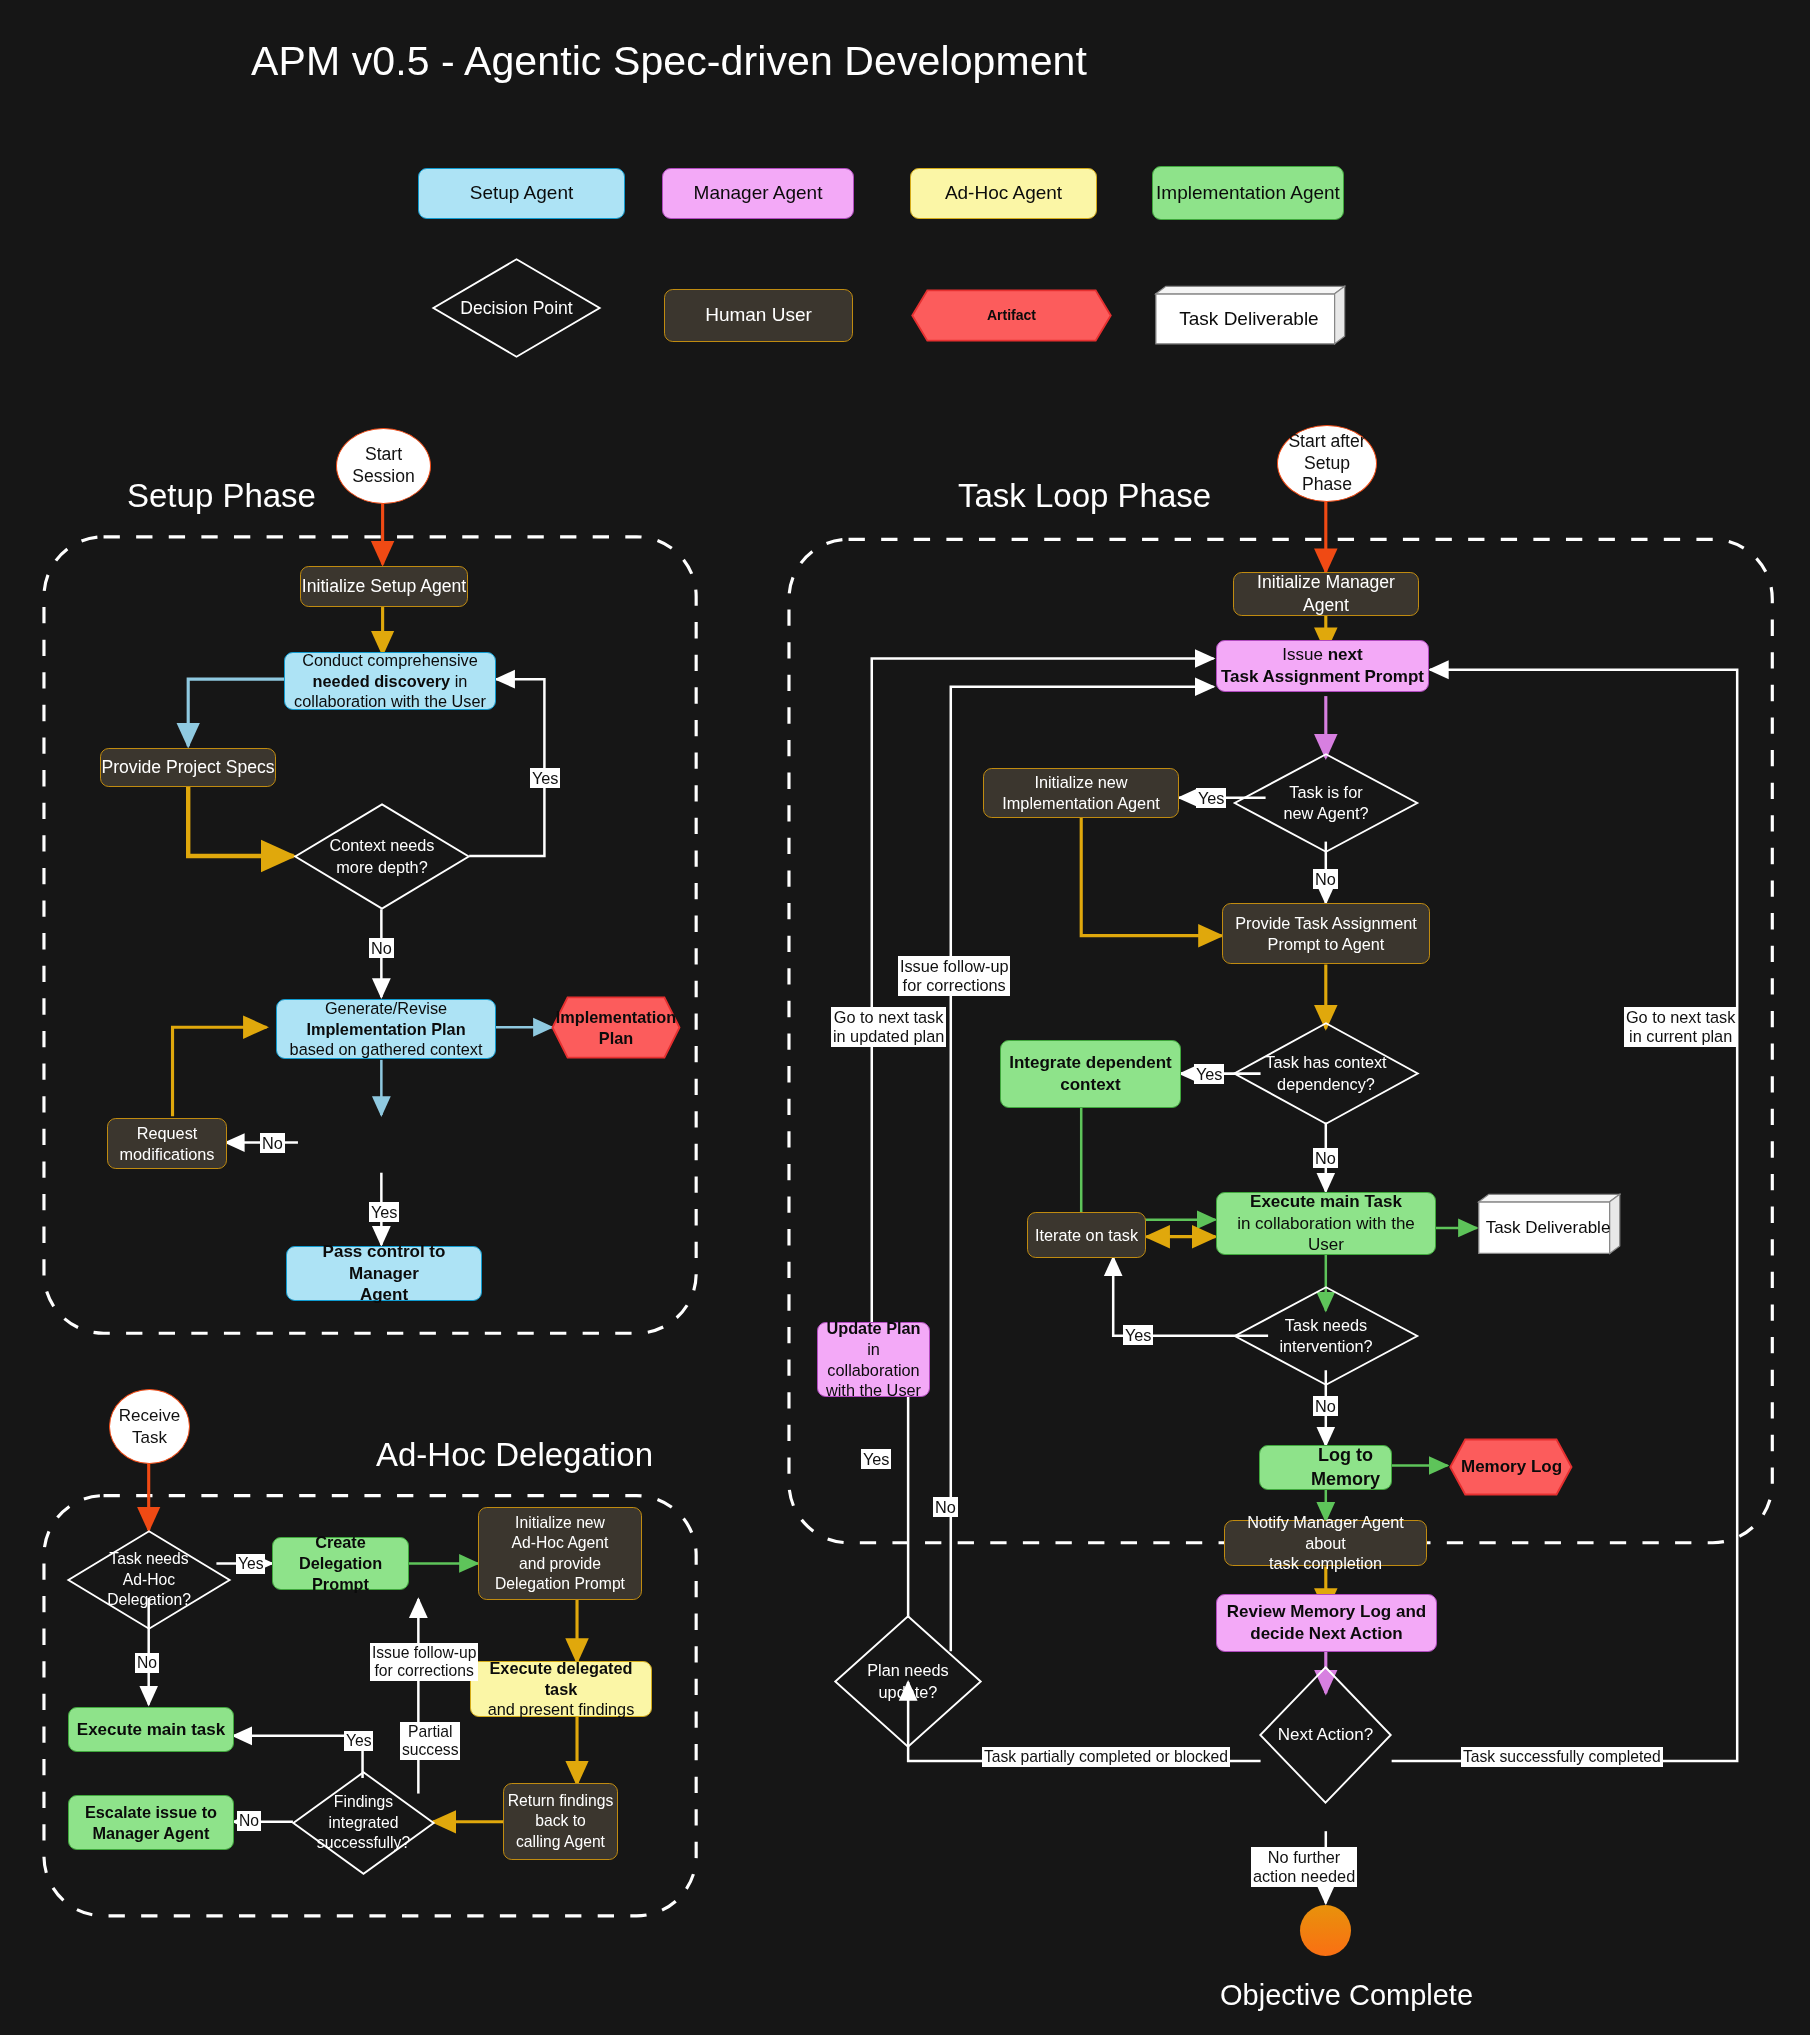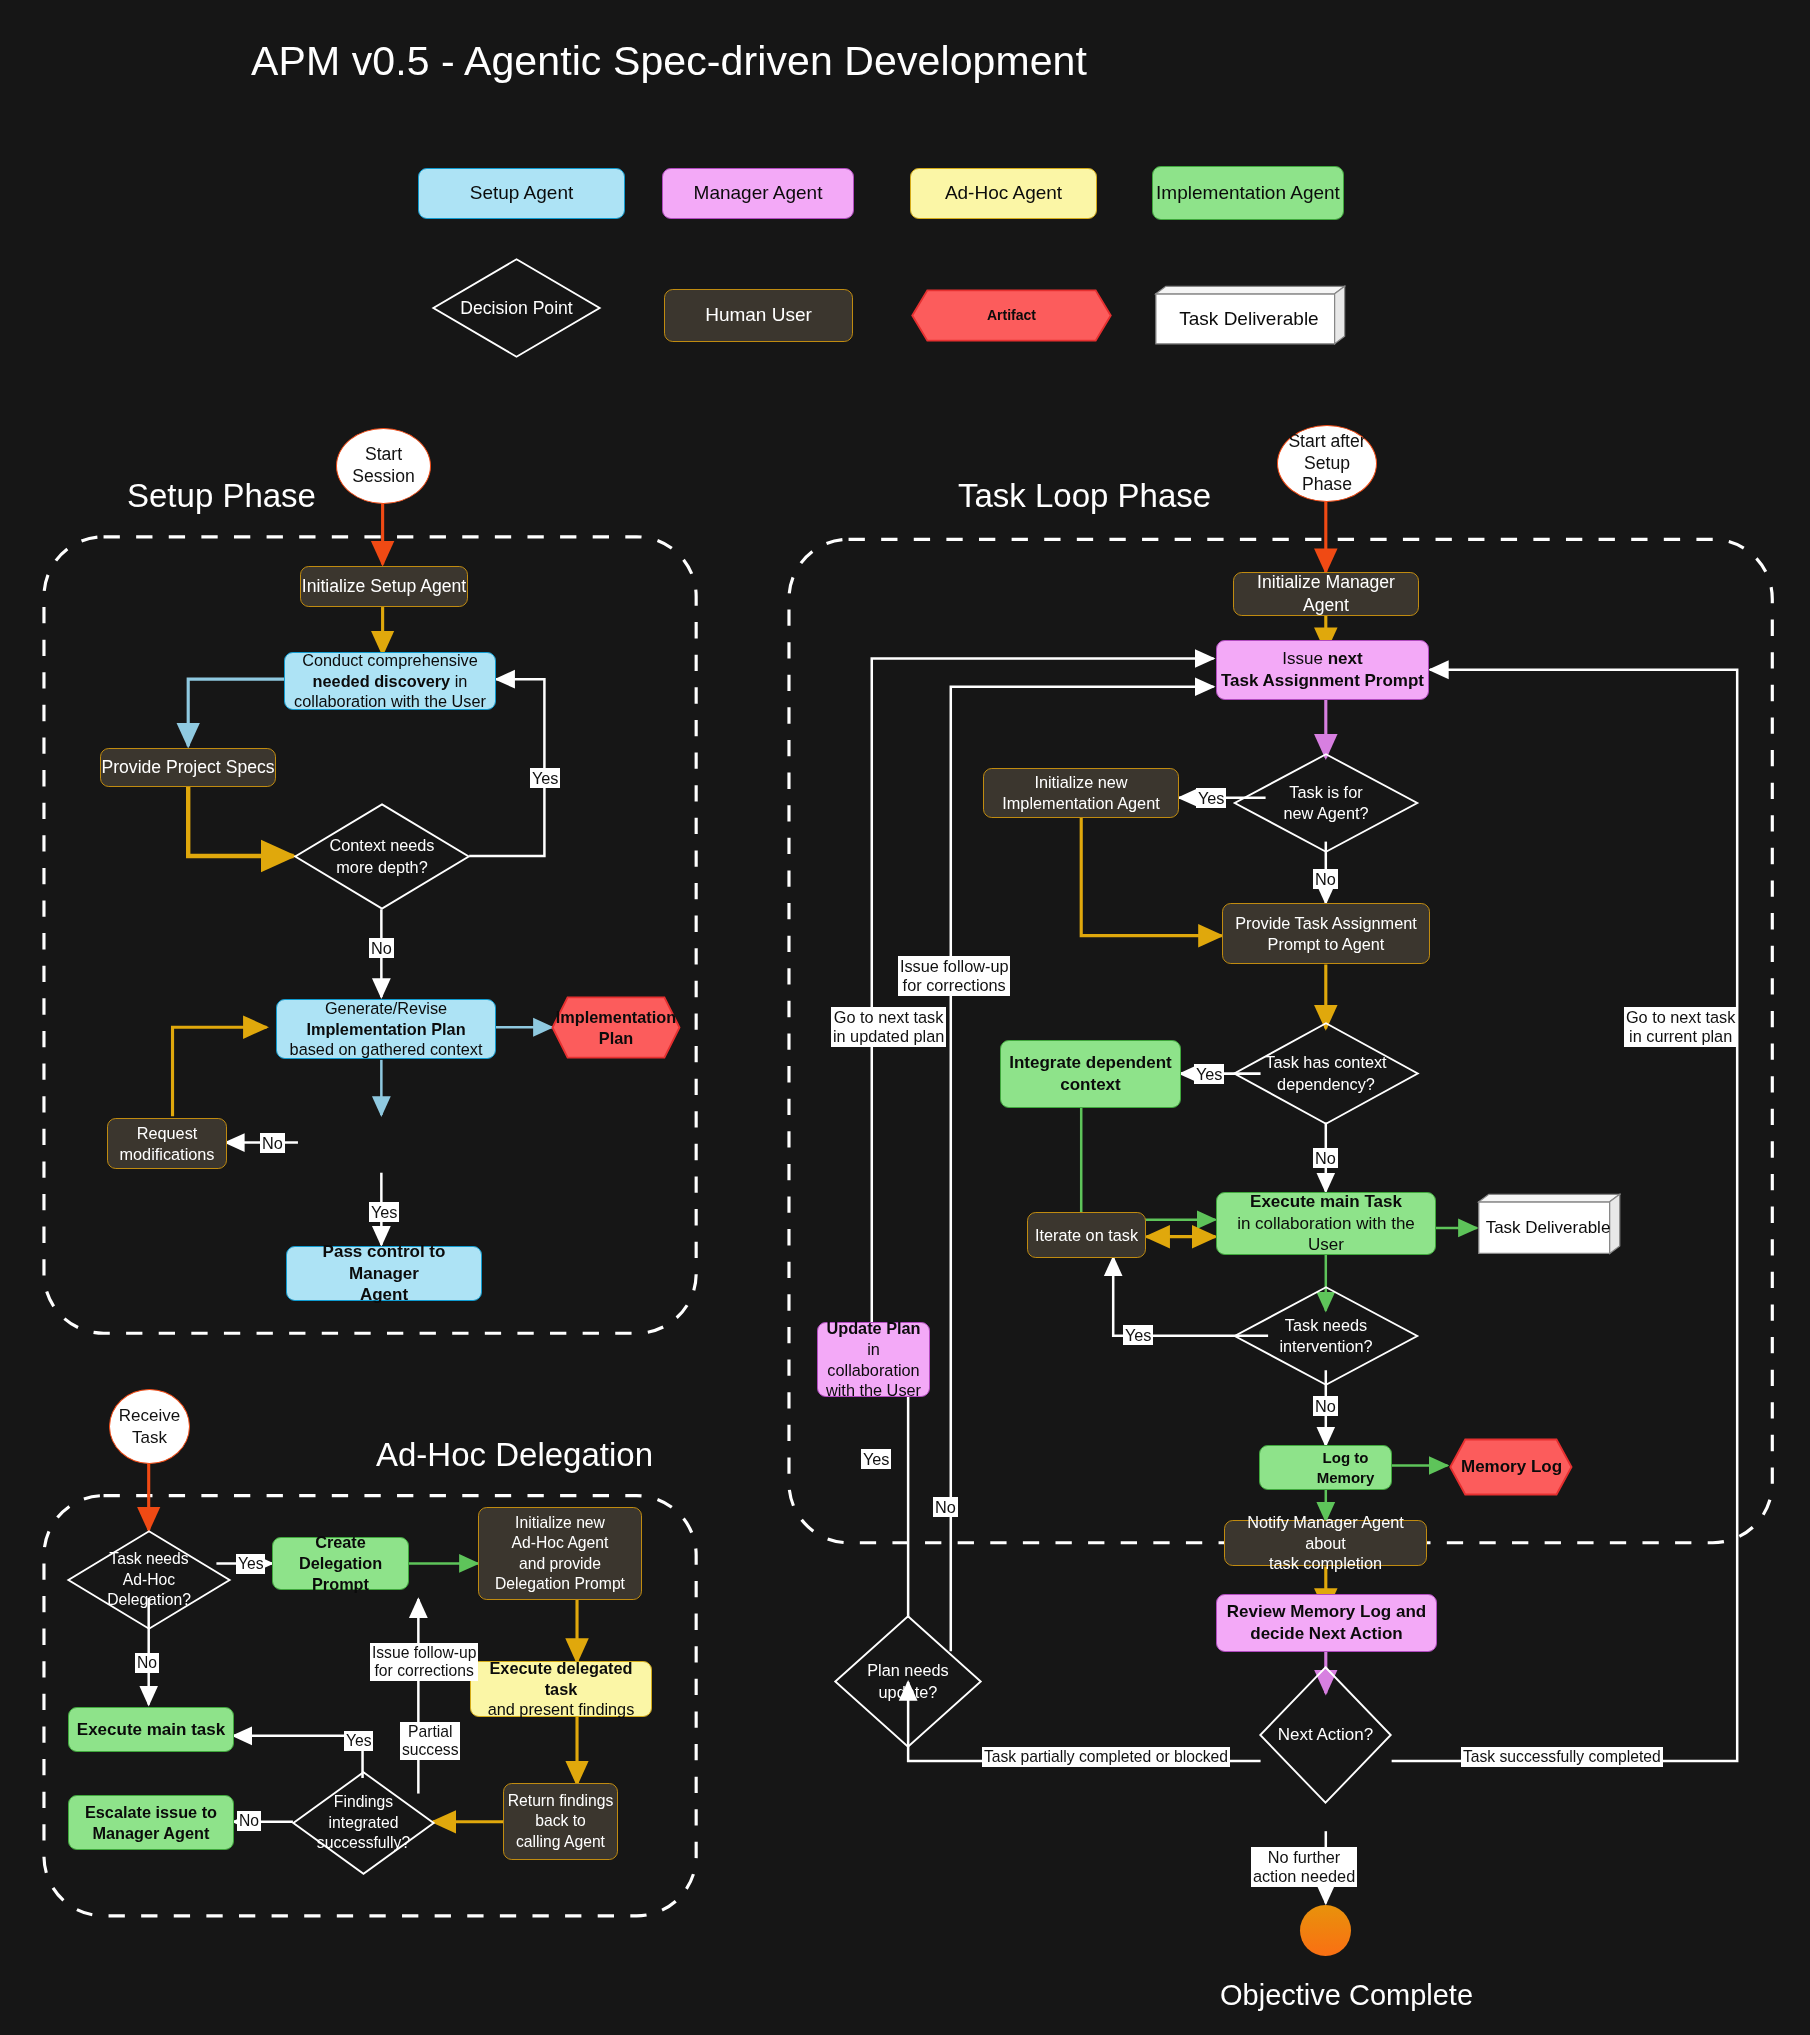--- a/index.html
+++ b/index.html
@@ -320,21 +320,21 @@
   </div>
 
   <div class="circ startCirc" style="left:1277px;top:425px;width:98px;height:75px;font-size:17.6px;">
     <span>Start after<br>Setup Phase</span>
   </div>
 
   <div class="node rbox humanUser" style="left:1233px;top:572px;width:186px;height:44px;font-size:17.6px;">
     <span>Initialize Manager Agent</span>
   </div>
 
-  <div class="node rbox managerAgent" style="left:1216px;top:640px;width:213px;height:60px;font-size:17px;">
+  <div class="node rbox managerAgent" style="left:1216px;top:640px;width:213px;height:52px;font-size:17px;">
     <span>Issue <b>next</b><br><b>Task Assignment Prompt</b></span>
   </div>
 
   <div class="diamondWrap" style="left:1233px;top:753px;width:186px;height:100px;">
     <svg width="186" height="100" viewBox="0 0 296 160">
         <polygon points="148,2 294,80 148,158 2,80" fill="none" stroke="#ffffff" stroke-width="3"></polygon>
       </svg>
     <div class="dlabel" style="font-size:16.3px;">
       <span>Task is for<br>new Agent?</span>
     </div>
@@ -388,21 +388,21 @@
     <svg width="186" height="100" viewBox="0 0 296 160">
         <polygon points="148,2 294,80 148,158 2,80" fill="none" stroke="#ffffff" stroke-width="3"></polygon>
       </svg>
     <div class="dlabel" style="font-size:16.3px;">
       <span>Task needs<br>intervention?</span>
     </div>
   </div>
   <div class="elabel" style="left:1123px;top:1325px;font-size:16.3px;">Yes</div>
   <div class="elabel" style="left:1313px;top:1396px;font-size:16.3px;">No</div>
 
-  <div class="node rbox implAgent" style="left:1259px;top:1445px;width:133px;height:45px;font-size:15px;font-weight:bold;padding-left:40px;">
+  <div class="node rbox implAgent" style="left:1259px;top:1445px;width:133px;height:45px;font-size:18px;font-weight:bold;padding-left:40px;">
     <span>Log to Memory</span>
   </div>
 
   <div class="hexWrap" style="left:1449px;top:1438px;width:125px;height:58px;">
     <svg width="125" height="58" viewBox="0 0 200 92">
         <polygon points="26,2 172,2 196,46 172,90 26,90 2,46" fill="#fc5c5c" stroke="#e63030" stroke-width="3"></polygon>
       </svg>
     <div class="hlabel" style="font-size:17px;">
       <span>Memory Log</span>
     </div>

